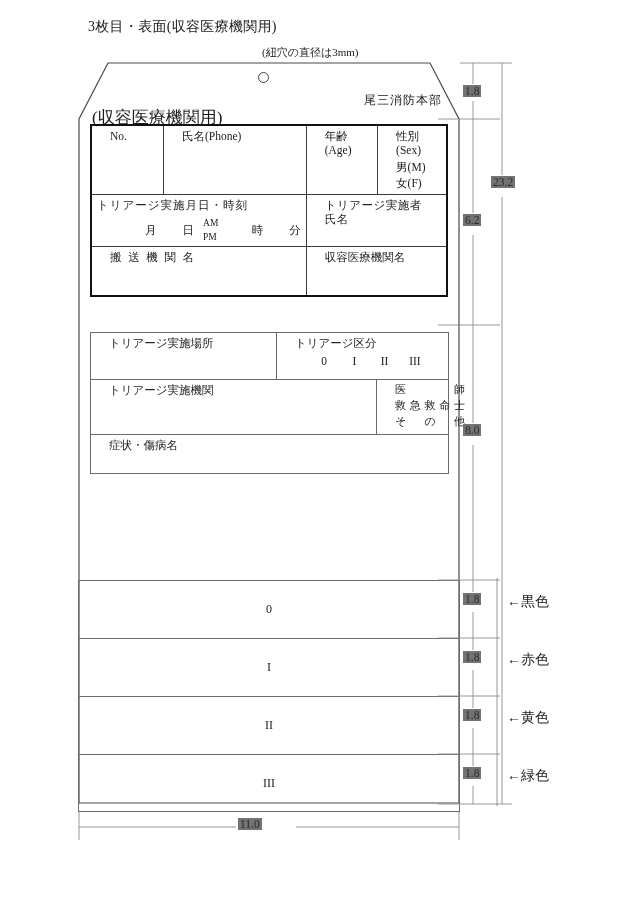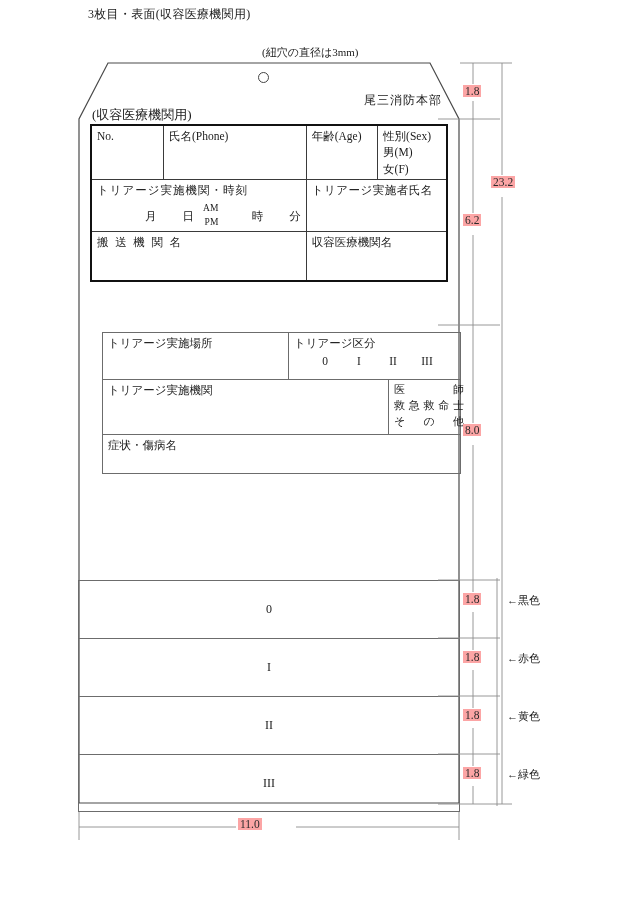--- a/index.html
+++ b/index.html
@@ -17,22 +17,22 @@
   }
   .page {
     position: absolute;
     inset: 0;
   }
 
   
   .caption-top {
     position: absolute;
     left: 88px;
-    top: 6px;
-    font-size: 12px;
+    top: 18px;
+    font-size: 14px;
     letter-spacing: 0.3px;
     white-space: nowrap;
   }
   .caption-hole {
     position: absolute;
     left: 262px;
     top: 45px;
     font-size: 11px;
     white-space: nowrap;
   }
@@ -69,54 +69,53 @@
     right: 18px;
     top: 30px;
     font-size: 12px;
     letter-spacing: 1px;
     white-space: nowrap;
   }
   .use-label {
     position: absolute;
     left: 14px;
     top: 44px;
-    font-size: 13px;
+    font-size: 17px;
     white-space: nowrap;
   }
 
   
   .tbl {
     position: absolute;
     border-collapse: collapse;
     table-layout: fixed;
     font-size: 11.5px;
   }
   .tbl td {
     border: 1px solid #3a3a3a;
     vertical-align: top;
-    padding: 3px 5px;
+    padding: 3px 18px;
     line-height: 1.25;
   }
 
   
   .block-a {
     left: 12px;
     top: 62px;
     width: 358px;
     border: 2.2px solid #111;
   }
   .block-a td { border: 1px solid #3a3a3a; }
 
   
   .block-b {
     left: 12px;
     top: 270px;
     width: 358px;
     border: 1px solid #6c6c6c;
-    margin-left: 12px;
   }
   .block-b td { border: 1px solid #6c6c6c; }
   .nowrap { white-space: nowrap; }
 
   .sub-line {
     display: block;
     margin-top: 2px;
   }
 
   
@@ -146,21 +145,21 @@
   .gap-sm { width: 12px; }
   .gap-lg { width: 44px; }
   .ampm {
     display: inline-flex;
     flex-direction: column;
     justify-content: center;
     font-size: 9.5px;
     line-height: 1.45;
     height: 30px;
   }
-  .ampm span { display: block; text-align: right; }
+  .ampm span { display: block; }
 
   
   .spread {
     display: inline-block;
     text-align: justify;
     text-align-last: justify;
     width: 84px;
   }
   .spread-sm {
     display: inline-block;
@@ -206,27 +205,27 @@
   
   .dims {
     position: absolute;
     inset: 0;
     pointer-events: none;
   }
   .dim-text {
     position: absolute;
     font-size: 11.5px;
     color: #2a2a2a;
-    background: #fca5a5;
+    background: #737373;
     padding: 0 2px;
     white-space: nowrap;
   }
   .colour-text {
     position: absolute;
-    font-size: 11px;
+    font-size: 14px;
     color: #1a1a1a;
     white-space: nowrap;
     text-align: center;
   }
 </style>
 </head>
 <body>
 
 <div class="page">
 
@@ -266,21 +265,21 @@
           </td>
           <td>
             <span>性別(Sex)</span>
             <span class="sub-line">男(M)</span>
             <span class="sub-line">女(F)</span>
           </td>
         </tr>
         <tr>
           <td colspan="2" style="padding:3px 5px 2px">
             <div class="datetime-row">
-              <div class="datetime-label">トリアージ実施機関・時刻</div>
+              <div class="datetime-label">トリアージ実施月日・時刻</div>
               <div class="datetime-fields">
                 <span class="dt-unit">月</span>
                 <span class="gap-md"></span>
                 <span class="dt-unit">日</span>
                 <span class="gap-sm"></span>
                 <span class="ampm">
                   <span>AM</span>
                   <span>PM</span>
                 </span>
                 <span class="gap-lg"></span>

